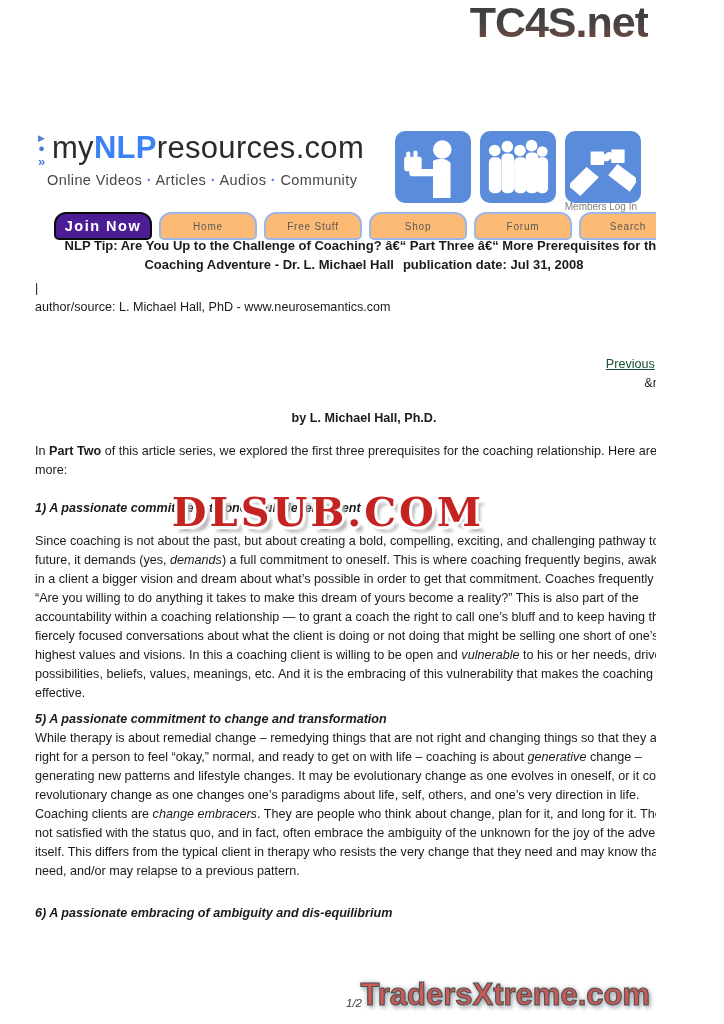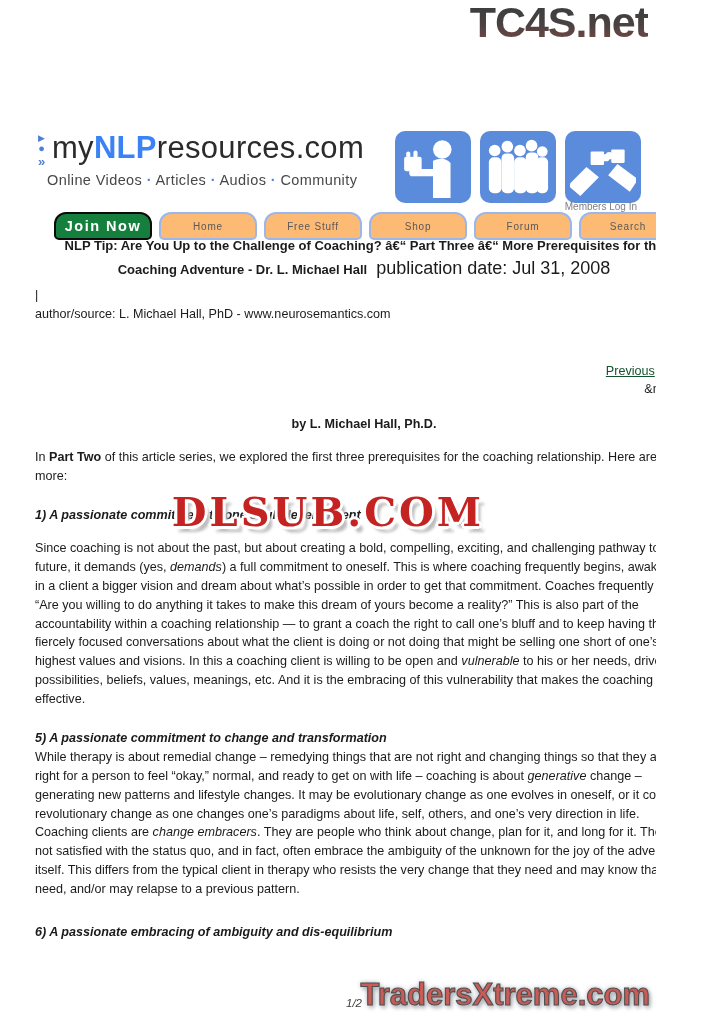--- a/index.html
+++ b/index.html
@@ -26,39 +26,39 @@
   
   .tiles{position:absolute;left:395px;top:131px;display:flex;gap:9px;}
   .tile{width:76px;height:72px;background:#5b8cdc;border-radius:10px;display:flex;align-items:center;justify-content:center;overflow:hidden;}
   .tile svg{width:66px;height:62px;fill:#ffffff;}
   .members{position:absolute;left:395px;top:201px;width:242px;text-align:right;font-size:10px;color:#7f7f7f;}
 
   
   .nav{position:absolute;left:54px;top:212px;display:flex;gap:7px;z-index:3;}
   .tab{width:94px;height:24px;border:2px solid #9bb7ea;border-radius:12px 12px 5px 5px;background:#fdba74;color:#595959;
        font-size:10px;letter-spacing:0.8px;display:flex;align-items:center;justify-content:center;white-space:nowrap;}
-  .tab.active{background:#15803d;border-color:#0b0b0b;color:#fff;font-weight:bold;font-size:14.5px;letter-spacing:1.5px;}
+  .tab.active{background:#4c1d95;border-color:#0b0b0b;color:#fff;font-weight:bold;font-size:14.5px;letter-spacing:1.5px;}
 
   
   .article{position:absolute;left:35px;top:237px;width:658px;font-size:12.6px;color:#1b1b1b;line-height:1.5;}
   .title-wrap{text-align:center;line-height:1.4;}
   .title-main{font-weight:bold;font-size:13px;}
-  .pub-date{font-weight:normal;font-size:18px;margin-left:9px;}
+  .pub-date{font-weight:bold;font-size:13px;margin-left:9px;}
   .pipe-line{margin-top:5px;}
   .pagination{text-align:right;margin-top:38px;}
   .pagination a{color:#14532d;text-decoration:underline;cursor:pointer;}
   .pag-sep{margin:0 3px 0 6px;color:#1b1b1b;}
   .nbsp-line{text-align:right;margin-right:13px;}
   .byline{text-align:center;font-weight:bold;margin-top:16px;}
   .section-heading{font-weight:bold;margin-top:16px;}
   .intro{margin-top:14px;}
   .h-num{font-weight:bold;font-style:italic;}
   .mt20{margin-top:20px;}
   .mt14{margin-top:14px;}
-  .sec5{margin-top:20px;}
+  .sec5{margin-top:8px;}
   .mt24{margin-top:24px;}
   .run-b{font-weight:bold;}
   .run-i{font-style:italic;}
 
   
   .dlsub{position:absolute;top:488px;left:50%;transform:translateX(-50%);z-index:6;
          font-family:"DejaVu Serif", serif;font-weight:bold;font-size:40px;letter-spacing:3px;color:#c52222;white-space:nowrap;
          text-shadow:-2px -2px 0 #fff,2px -2px 0 #fff,-2px 2px 0 #fff,2px 2px 0 #fff,-3px 0 0 #fff,3px 0 0 #fff,0 -3px 0 #fff,0 3px 0 #fff,5px 6px 3px #bdbdbd;}
 
   

